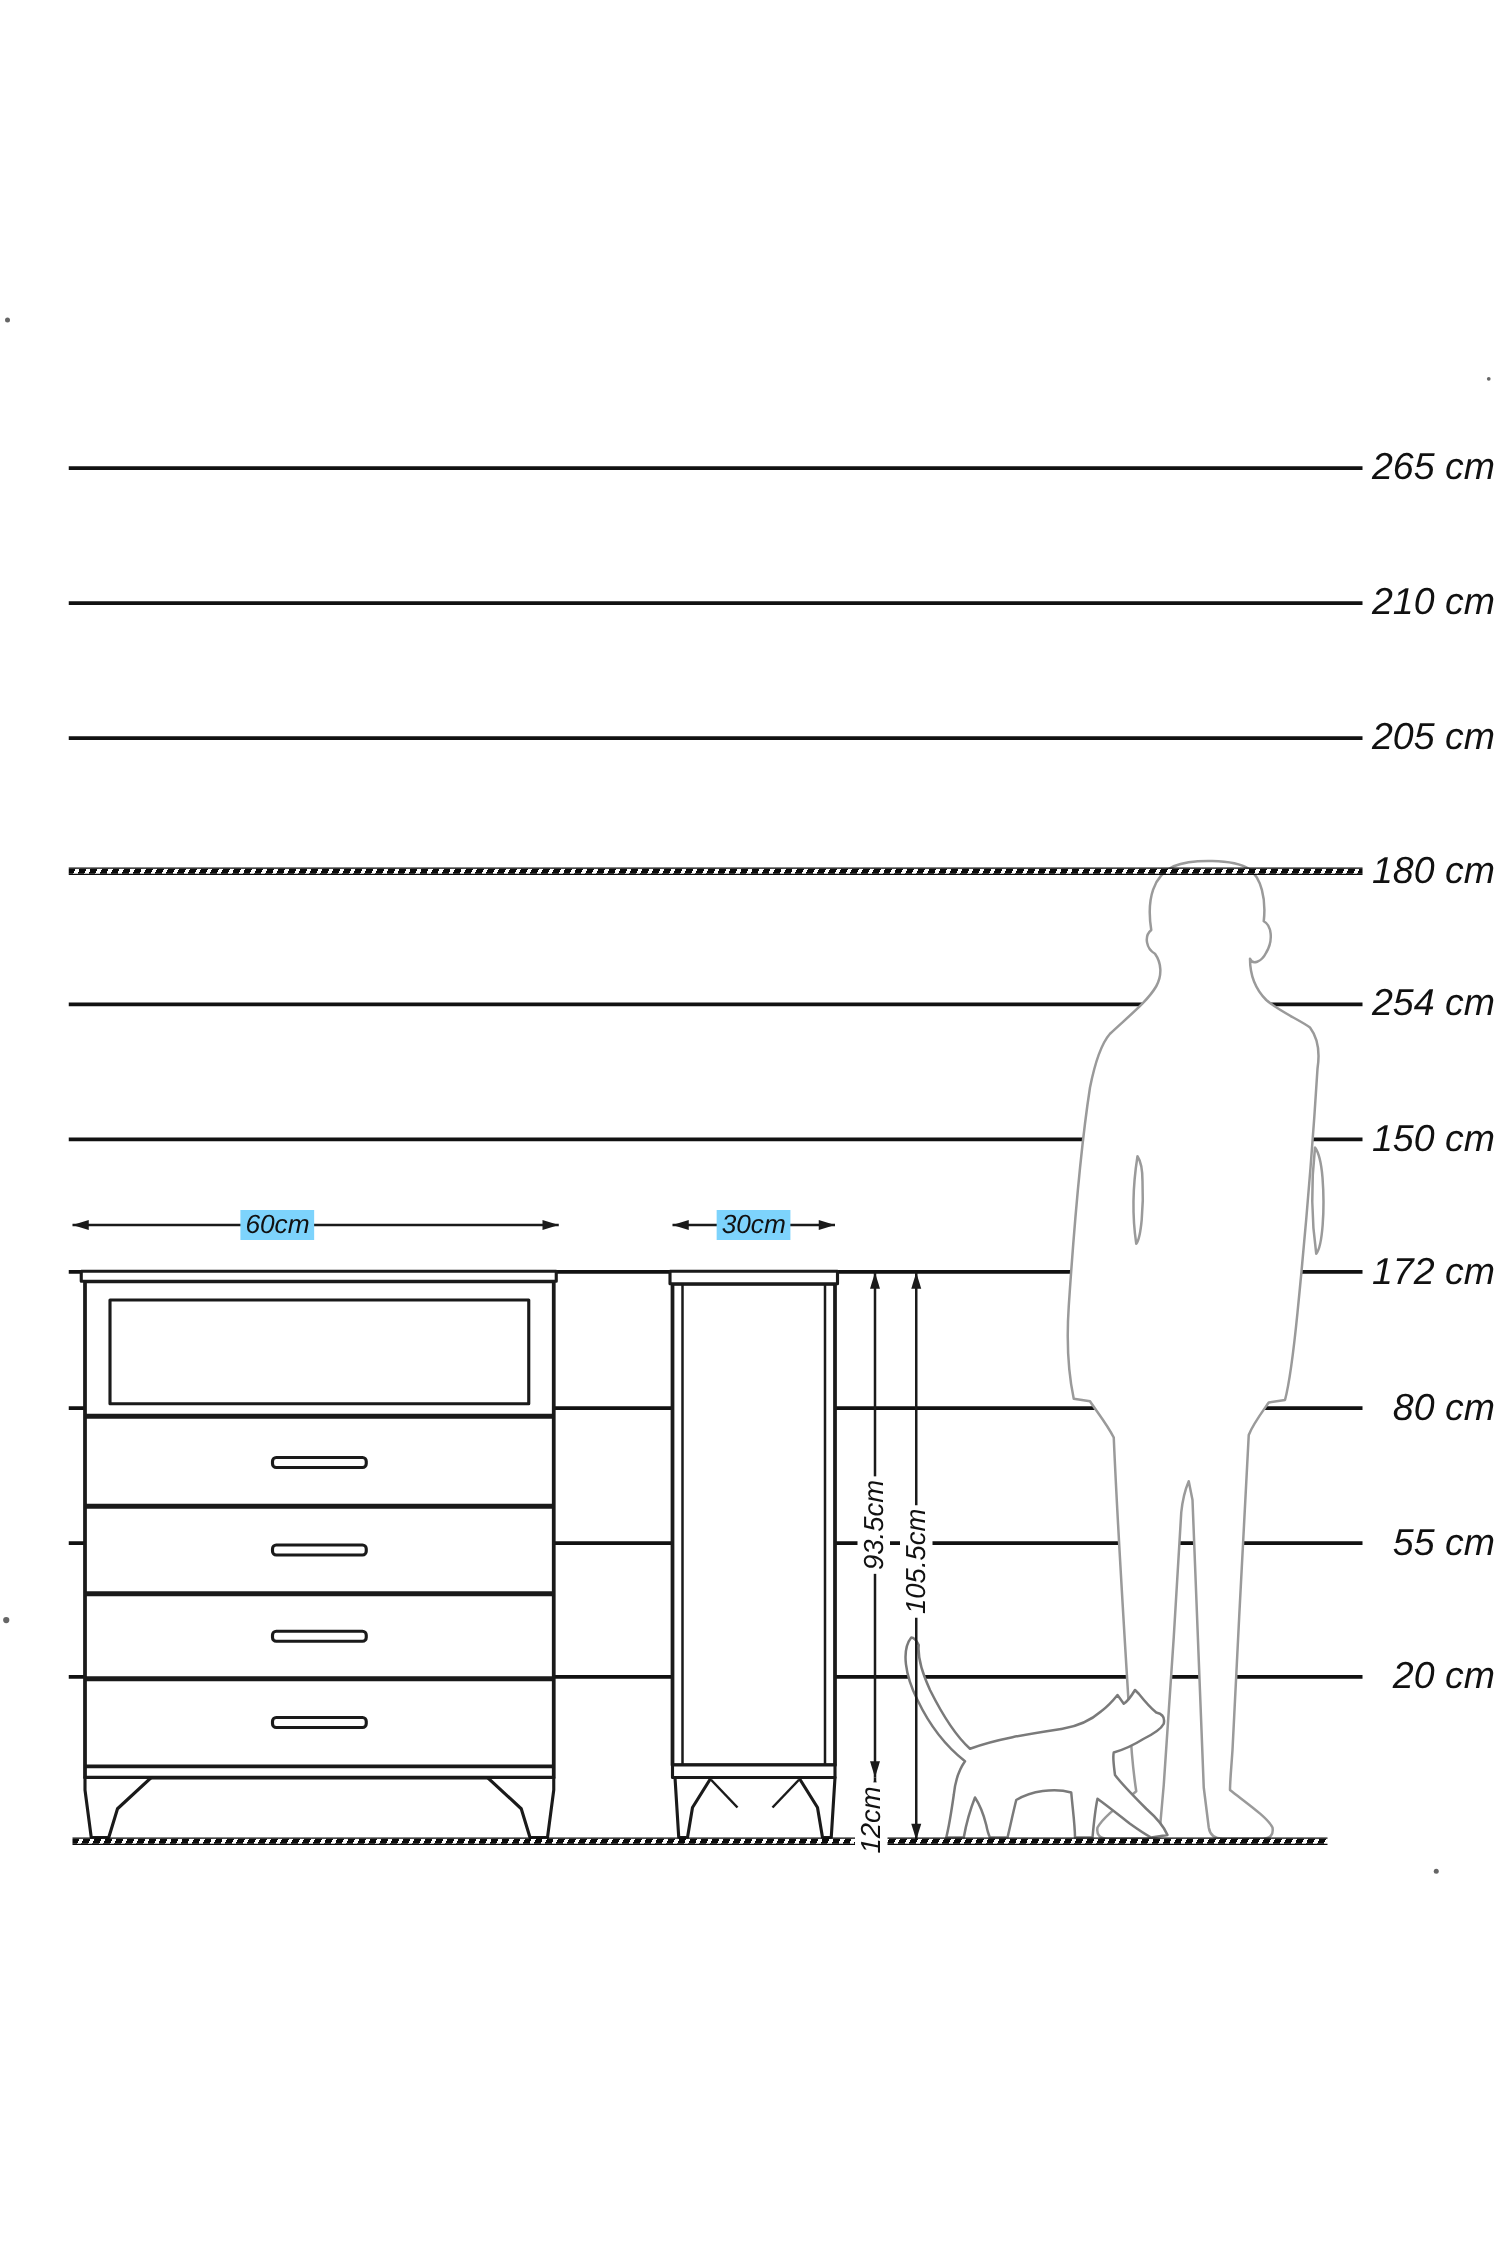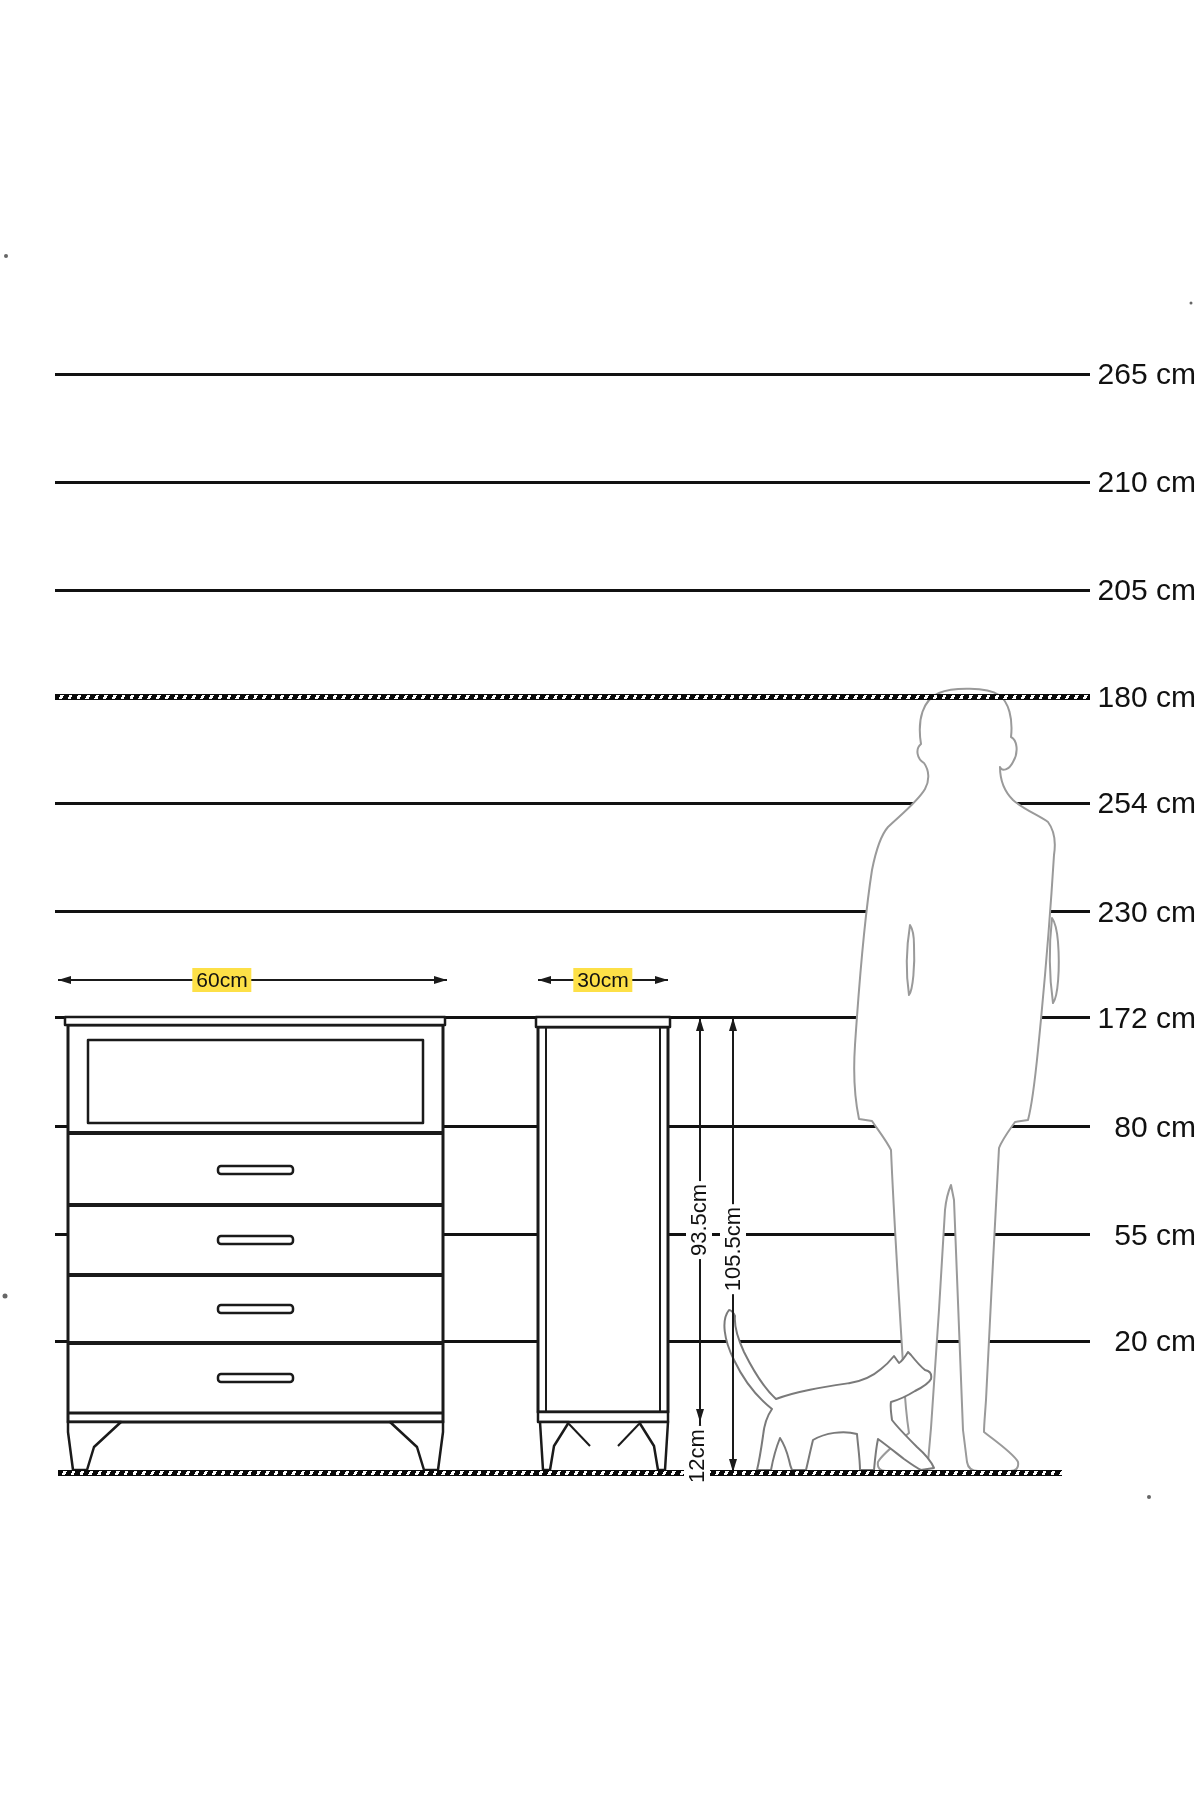--- a/index.html
+++ b/index.html
@@ -1,29 +1,29 @@
 <!DOCTYPE html>
 <html><head>
 <meta charset="utf-8">
 <style>
   html,body{margin:0;padding:0;background:#fff;}
   #stage{position:relative;width:1200px;height:1800px;background:#fff;overflow:hidden;
          font-family:"Liberation Sans",sans-serif;}
-  .layer{position:absolute;left:0;top:0;width:1200px;height:1800px;}
+  .layer{position:absolute;left:0;top:0;width:1200px;height:1800px;font-style:italic;}
   
   .sline{position:absolute;left:55px;width:1035px;height:3px;background:#111;}
   
   .hatch{position:absolute;height:6px;
          background:repeating-linear-gradient(115deg,#0a0a0a 0 5px,#ffffff 5px 8px);
          border-top:1px solid #0a0a0a;border-bottom:1px solid #0a0a0a;box-sizing:border-box;}
   
   .slabel{position:absolute;left:1000px;width:196px;height:42px;line-height:42px;
           text-align:right;font-size:30px;color:#111;}
   
-  .dlabel{position:absolute;transform:translate(-50%,-50%);background:#fde047;
+  .dlabel{position:absolute;transform:translate(-50%,-50%);background:#7dd3fc;
           padding:0 4px;font-size:21px;color:#111;white-space:nowrap;}
   .vlabel{position:absolute;transform:translate(-50%,-50%) rotate(-90deg);background:#fff;
           padding:0 3px;font-size:22px;color:#111;white-space:nowrap;}
   svg{position:absolute;left:0;top:0;}
   .z1{z-index:1}.z2{z-index:2}.z3{z-index:3}.z4{z-index:4}
 </style>
 </head>
 <body>
 
 <div id="stage">
@@ -143,21 +143,21 @@
 
   <div class="hatch z3" style="left:55px;top:694px;width:1035px"></div>
   <div class="hatch z3" style="left:58px;top:1470px;width:1004px"></div>
 
   <div class="layer z4" style="pointer-events:none">
     <div class="slabel" style="top:353px">265 cm</div>
     <div class="slabel" style="top:461px">210 cm</div>
     <div class="slabel" style="top:569px">205 cm</div>
     <div class="slabel" style="top:676px">180 cm</div>
     <div class="slabel" style="top:782px">254 cm</div>
-    <div class="slabel" style="top:891px">230 cm</div>
+    <div class="slabel" style="top:891px">150 cm</div>
     <div class="slabel" style="top:997px">172 cm</div>
     <div class="slabel" style="top:1106px">80 cm</div>
     <div class="slabel" style="top:1214px">55 cm</div>
     <div class="slabel" style="top:1320px">20 cm</div>
 
     <div class="dlabel" style="left:222px;top:980px">60cm</div>
     <div class="dlabel" style="left:603px;top:980px">30cm</div>
     <div class="vlabel" style="left:699px;top:1220px">93.5cm</div>
     <div class="vlabel" style="left:733px;top:1249px">105.5cm</div>
     <div class="vlabel" style="left:697px;top:1456px">12cm</div>

